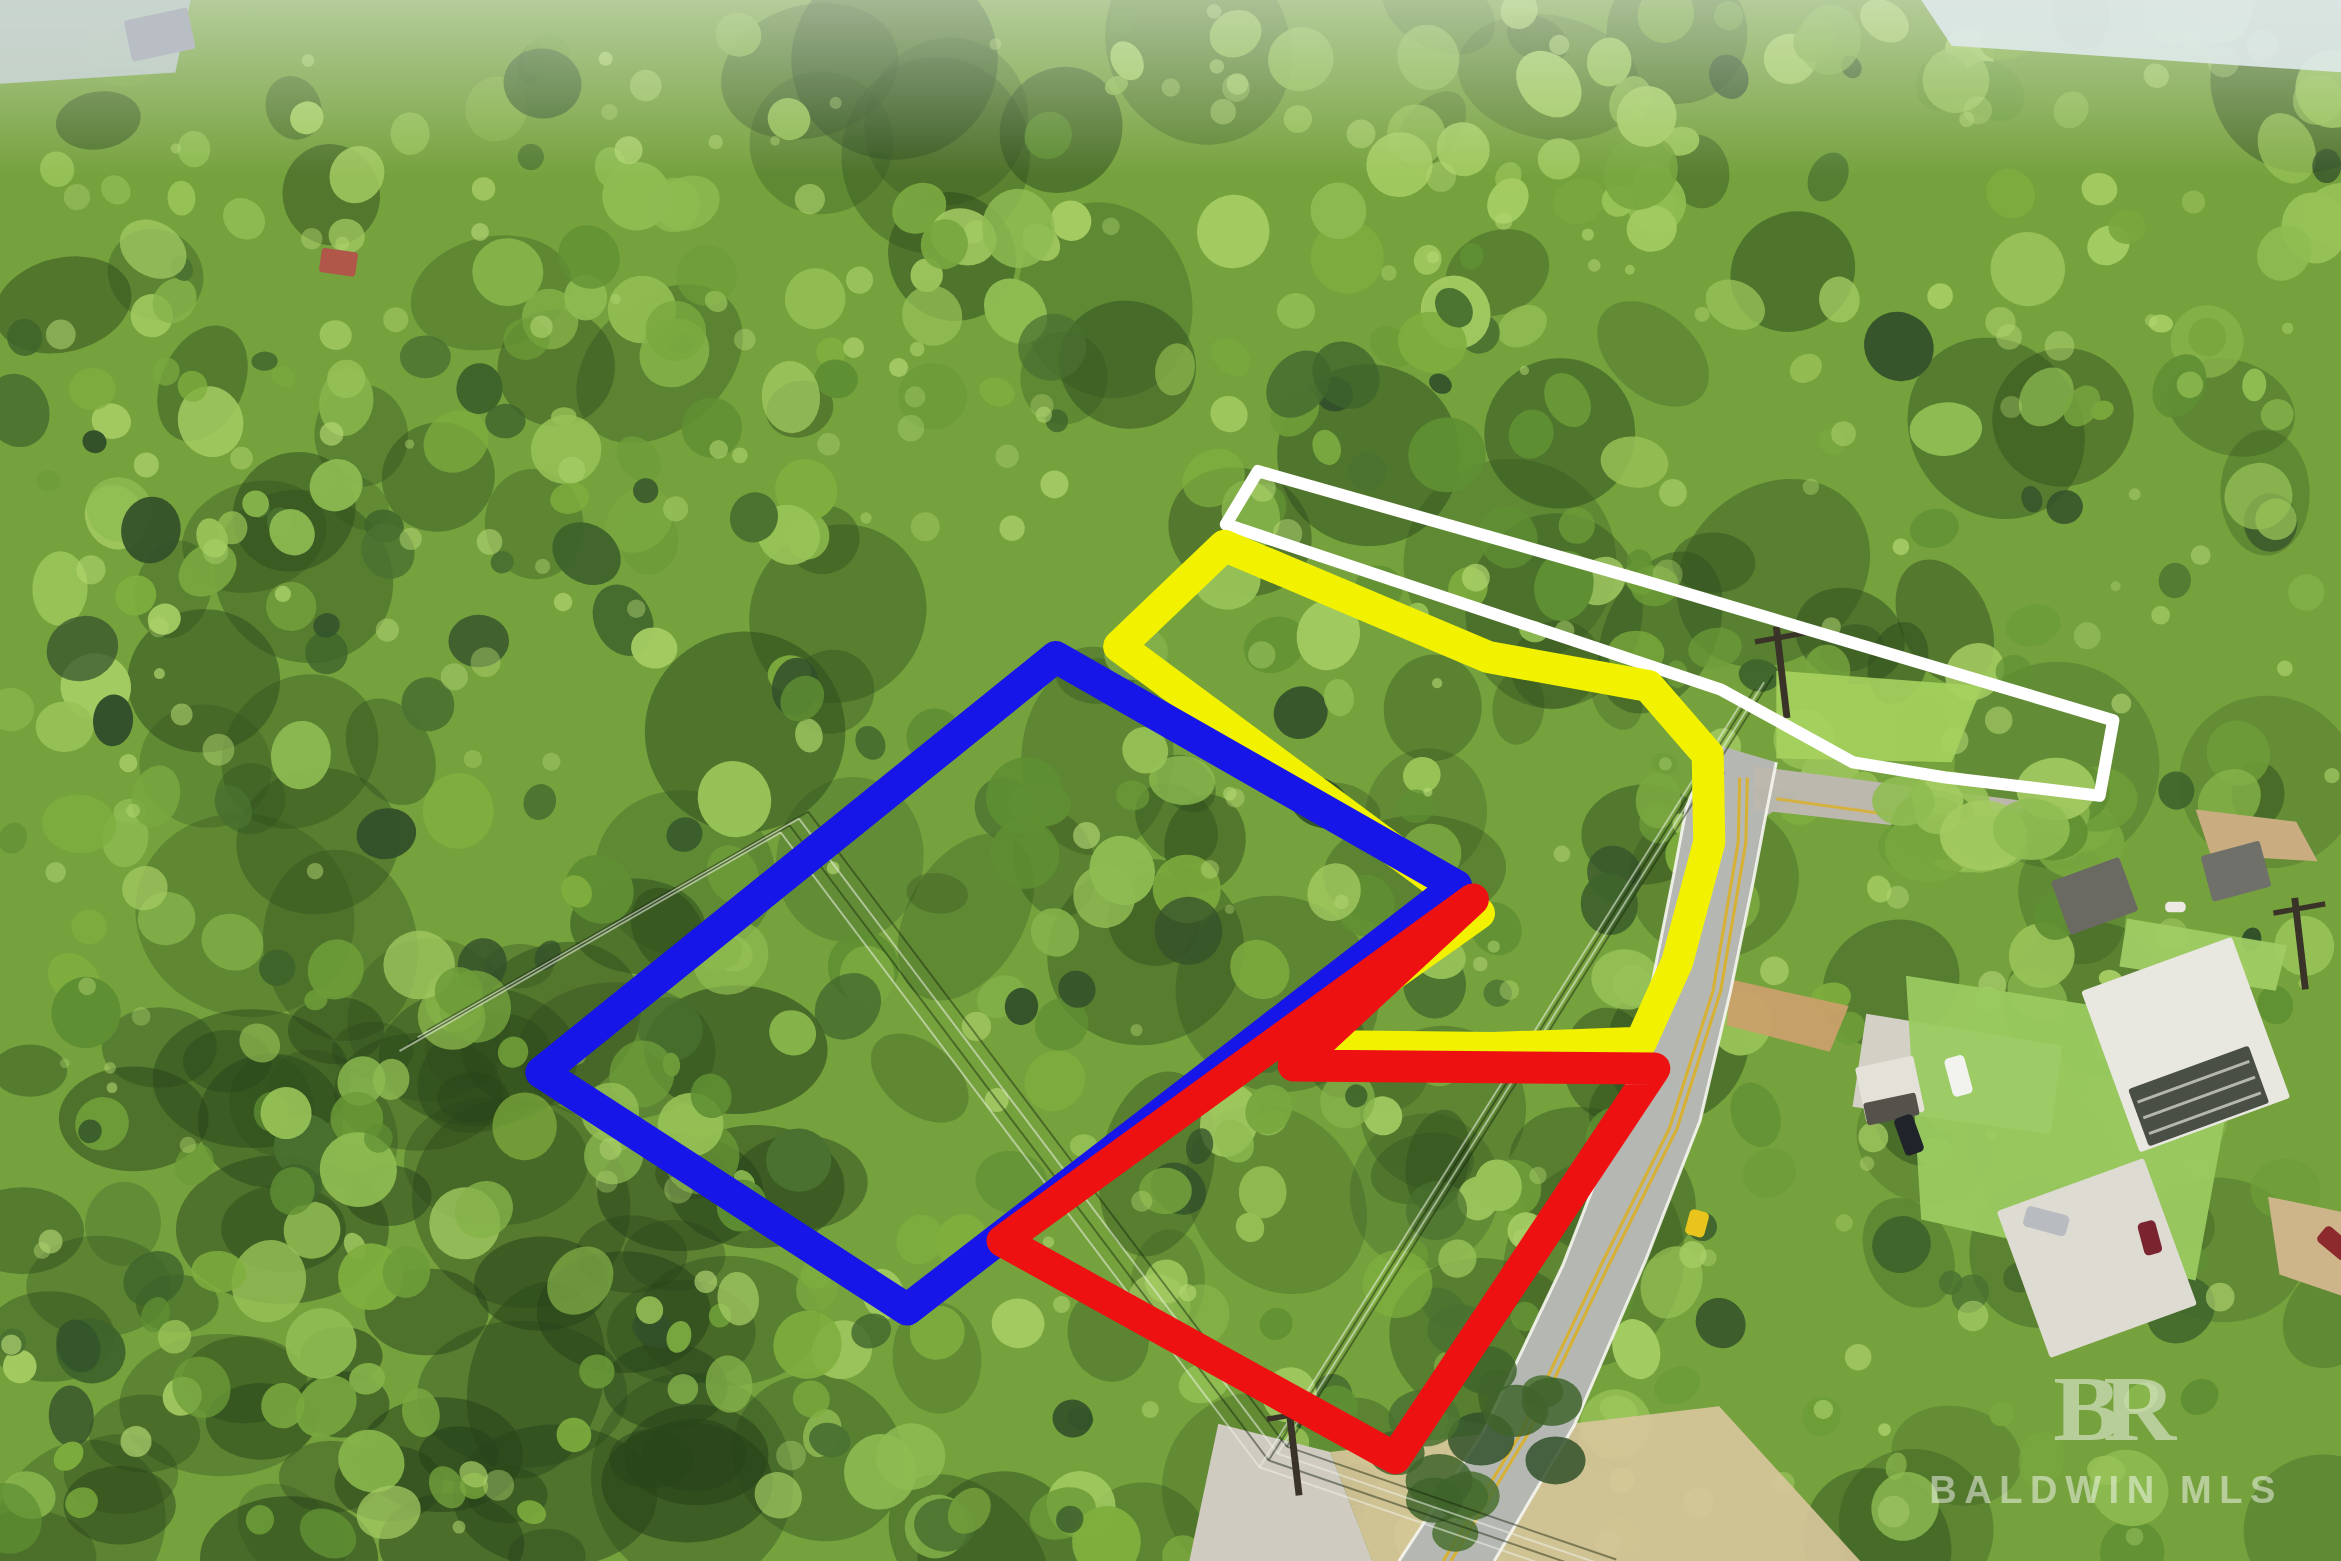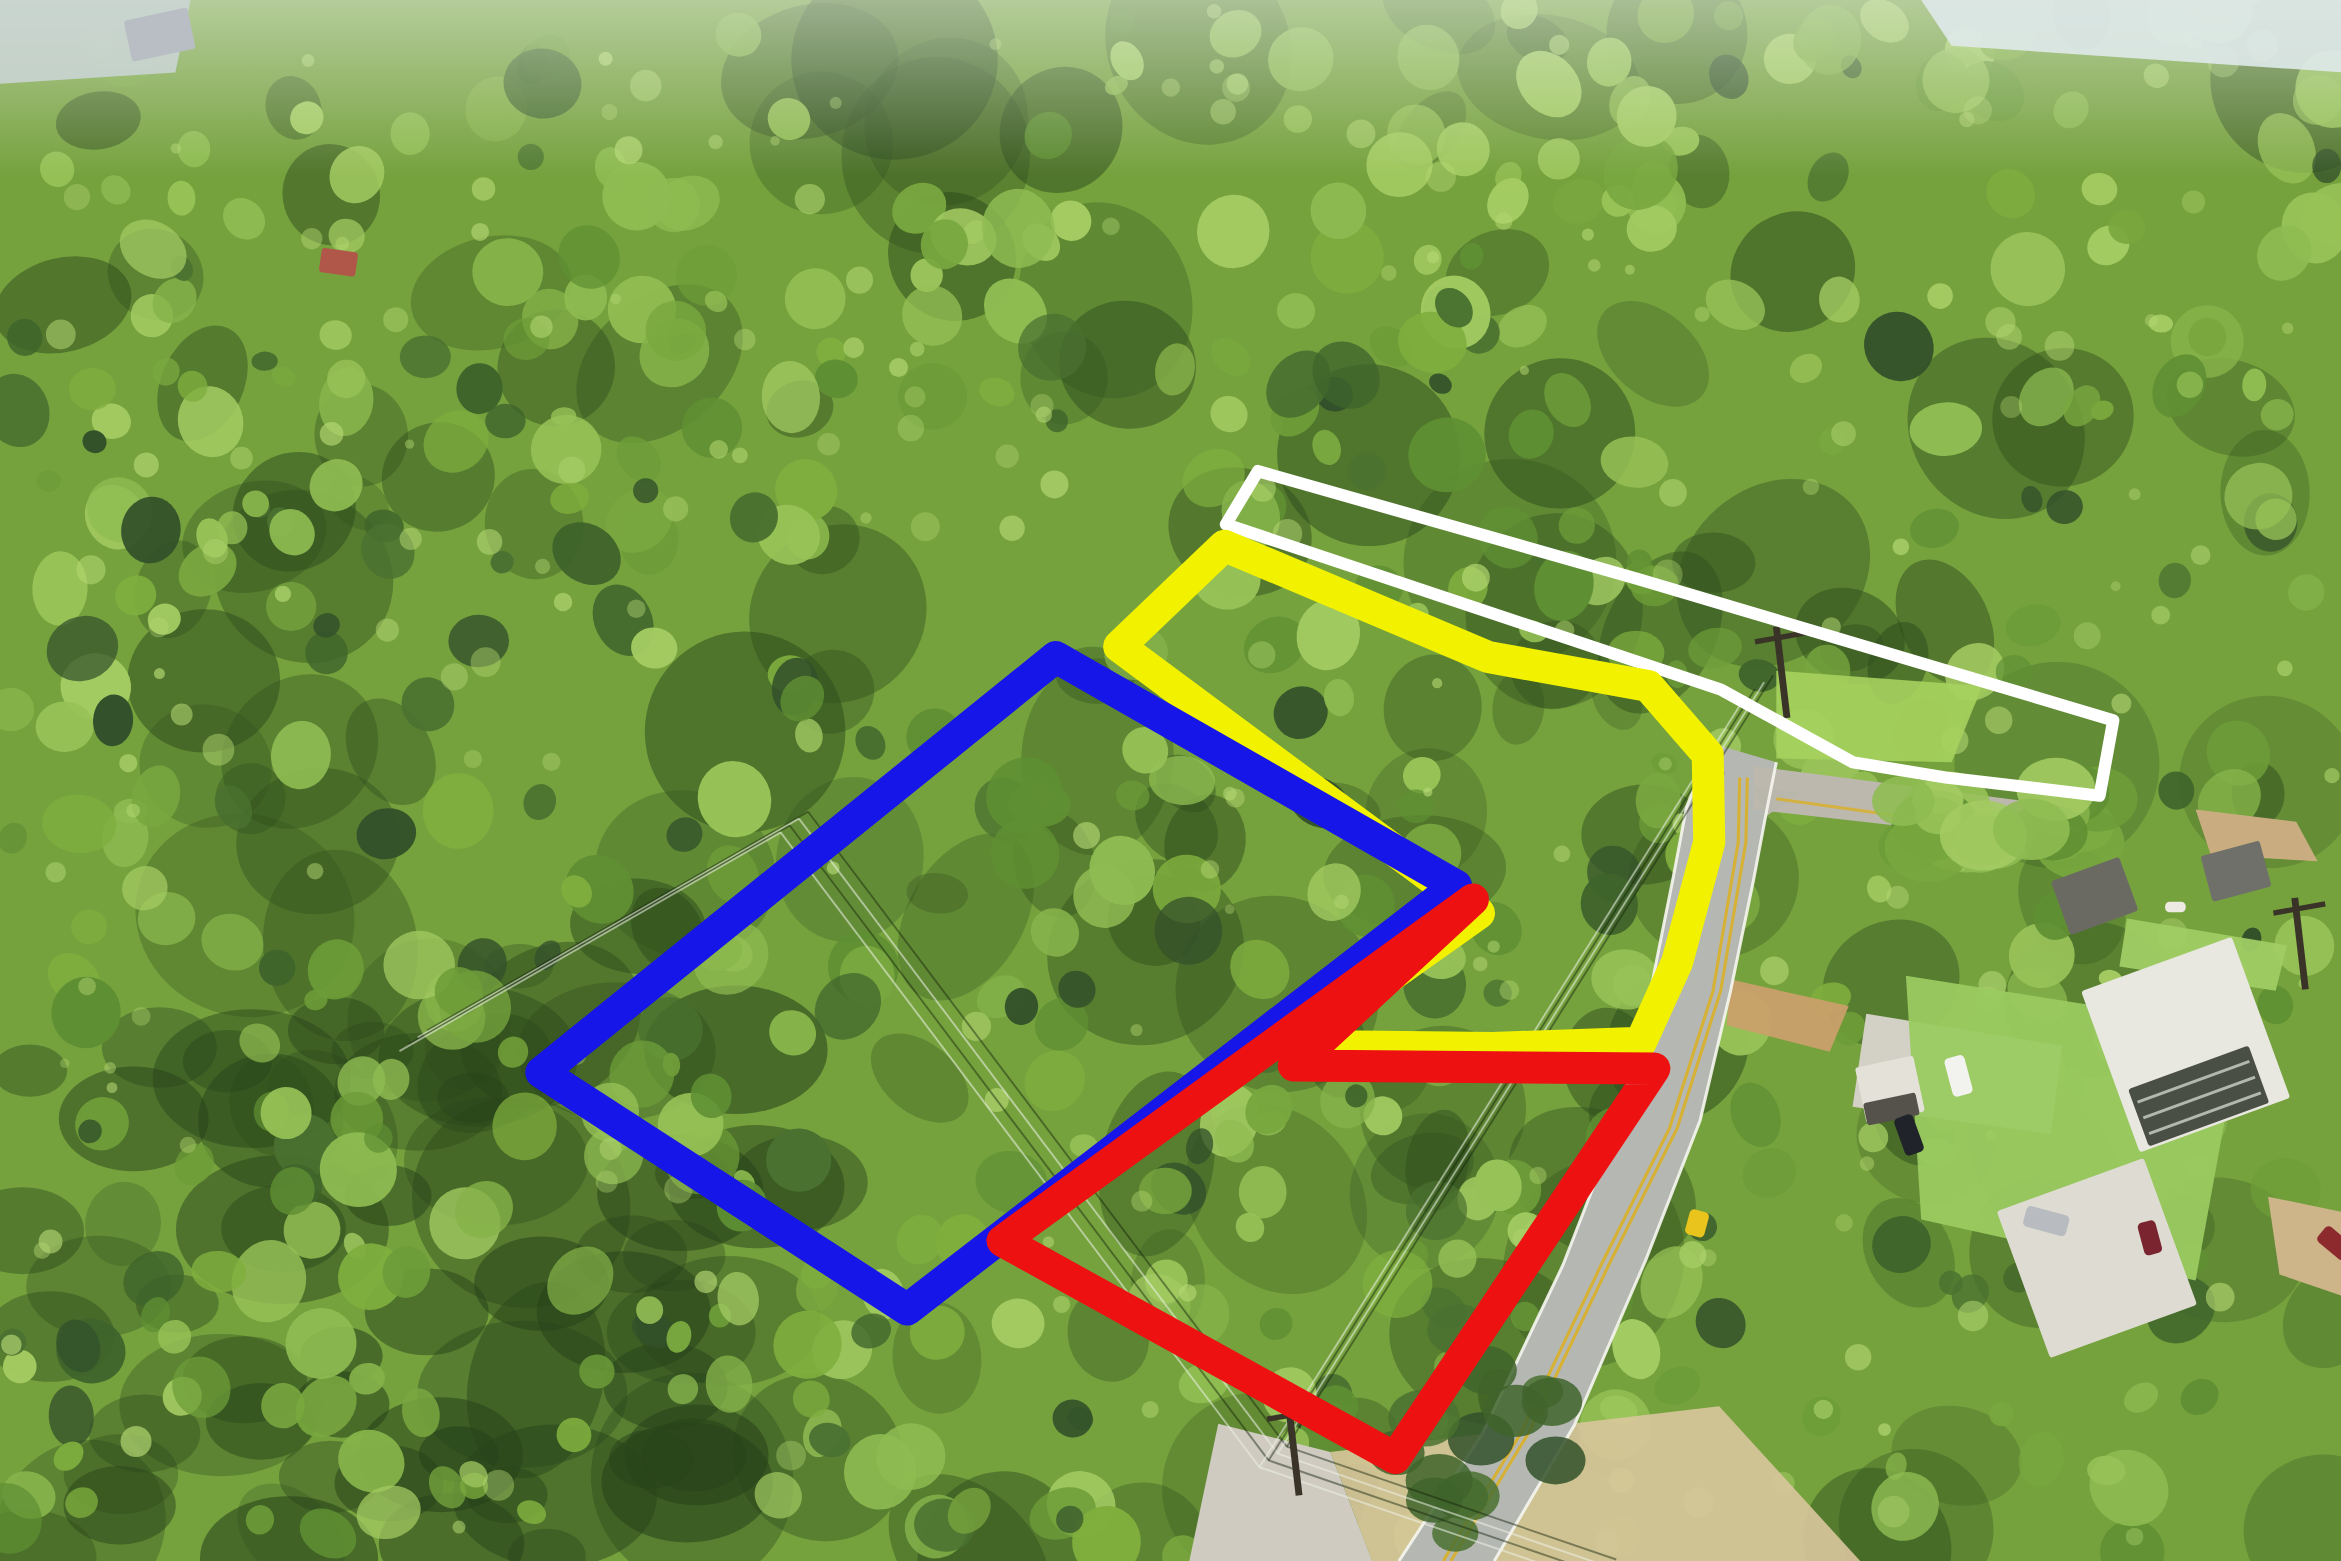--- a/index.html
+++ b/index.html
@@ -1099,14 +1099,18 @@
         <line x1="3010" y1="1178" x2="3024" y2="1298" stroke="#3a3428" stroke-width="9"></line>
         <line x1="2982" y1="1198" x2="3050" y2="1186" stroke="#3a3428" stroke-width="7"></line>
       </g>
       <g>
         <path d="M1650 618 L2150 760 L2772 945 L2754 1044 L2552 1020 L2430 1000 L2258 905 L1608 688 Z" fill="none" stroke="#ffffff" stroke-width="16" stroke-linejoin="round" stroke-linecap="round"></path>
         <path d="M1468 848 L1606 716 L1952 862 L2162 900 L2240 990 L2242 1105 L2200 1262 L2152 1368 L1958 1375 L1695 1372 L1940 1198 Z" fill="none" stroke="#f2f200" stroke-width="42" stroke-linejoin="round" stroke-linecap="round"></path>
         <path d="M1385 862 L1910 1162 L1190 1718 L710 1407 Z" fill="none" stroke="#1616e8" stroke-width="42" stroke-linejoin="round" stroke-linecap="round"></path>
         <path d="M1932 1180 L1315 1628 L1830 1913 L2170 1402 L1697 1398 Z" fill="none" stroke="#ee1111" stroke-width="42" stroke-linejoin="round" stroke-linecap="round"></path>
       </g>
     </svg>
+  <div class="wm">
+    <div class="wm-logo">BR</div>
+    <div class="wm-text">BALDWIN MLS</div>
+  </div>
 </div>
 
 
 </body></html>

